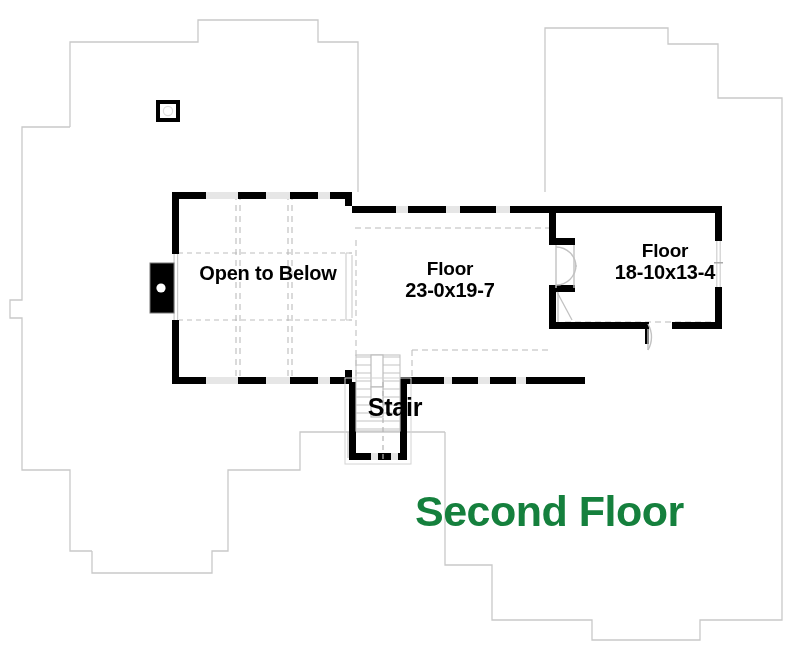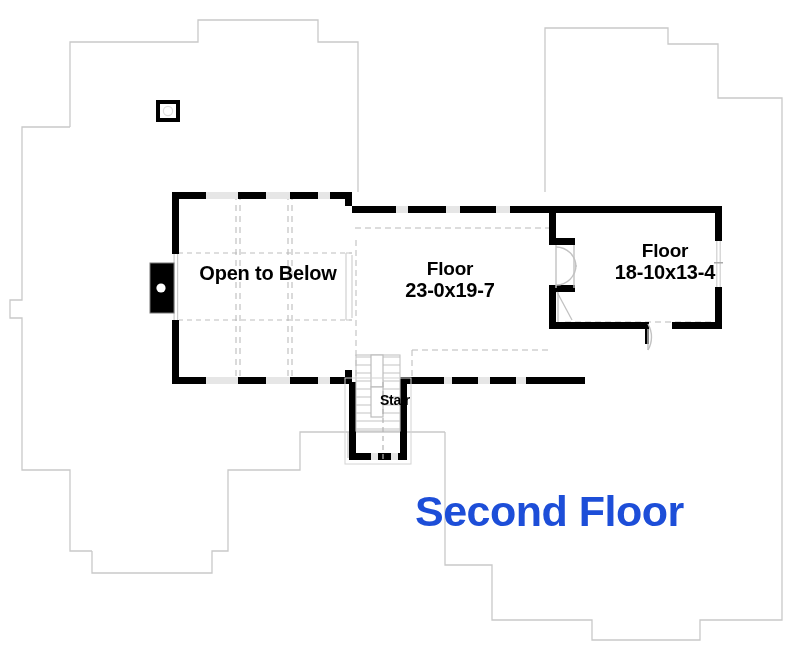--- a/index.html
+++ b/index.html
@@ -45,29 +45,29 @@
     display: block;
     font-weight: bold;
     font-size: 20px;
     letter-spacing: -0.2px;
   }
   .label-open-to-below .rname { font-size: 20px; }
   .label-gamerm { left: 390px; top: 258px; width: 120px; }
   .label-media  { left: 595px; top: 240px; width: 140px; }
   .label-open   { left: 178px; top: 262px; width: 180px; }
   .label-stair  { left: 355px; top: 393px; width: 80px; }
-  .label-stair .rname { font-size: 14px; }
+  .label-stair .rname { font-size: 25px; }
   .plan-title {
     position: absolute;
     left: 415px;
     top: 487px;
     font-family: "Liberation Sans", sans-serif;
     font-weight: bold;
     font-size: 43px;
-    color: #1d4ed8;
+    color: #15803d;
     letter-spacing: -0.5px;
     white-space: nowrap;
   }
 </style>
 </head>
 <body>
 
 <div id="plan-root">
 
   <svg class="plan-svg" viewBox="0 0 800 660" xmlns="http://www.w3.org/2000/svg">

